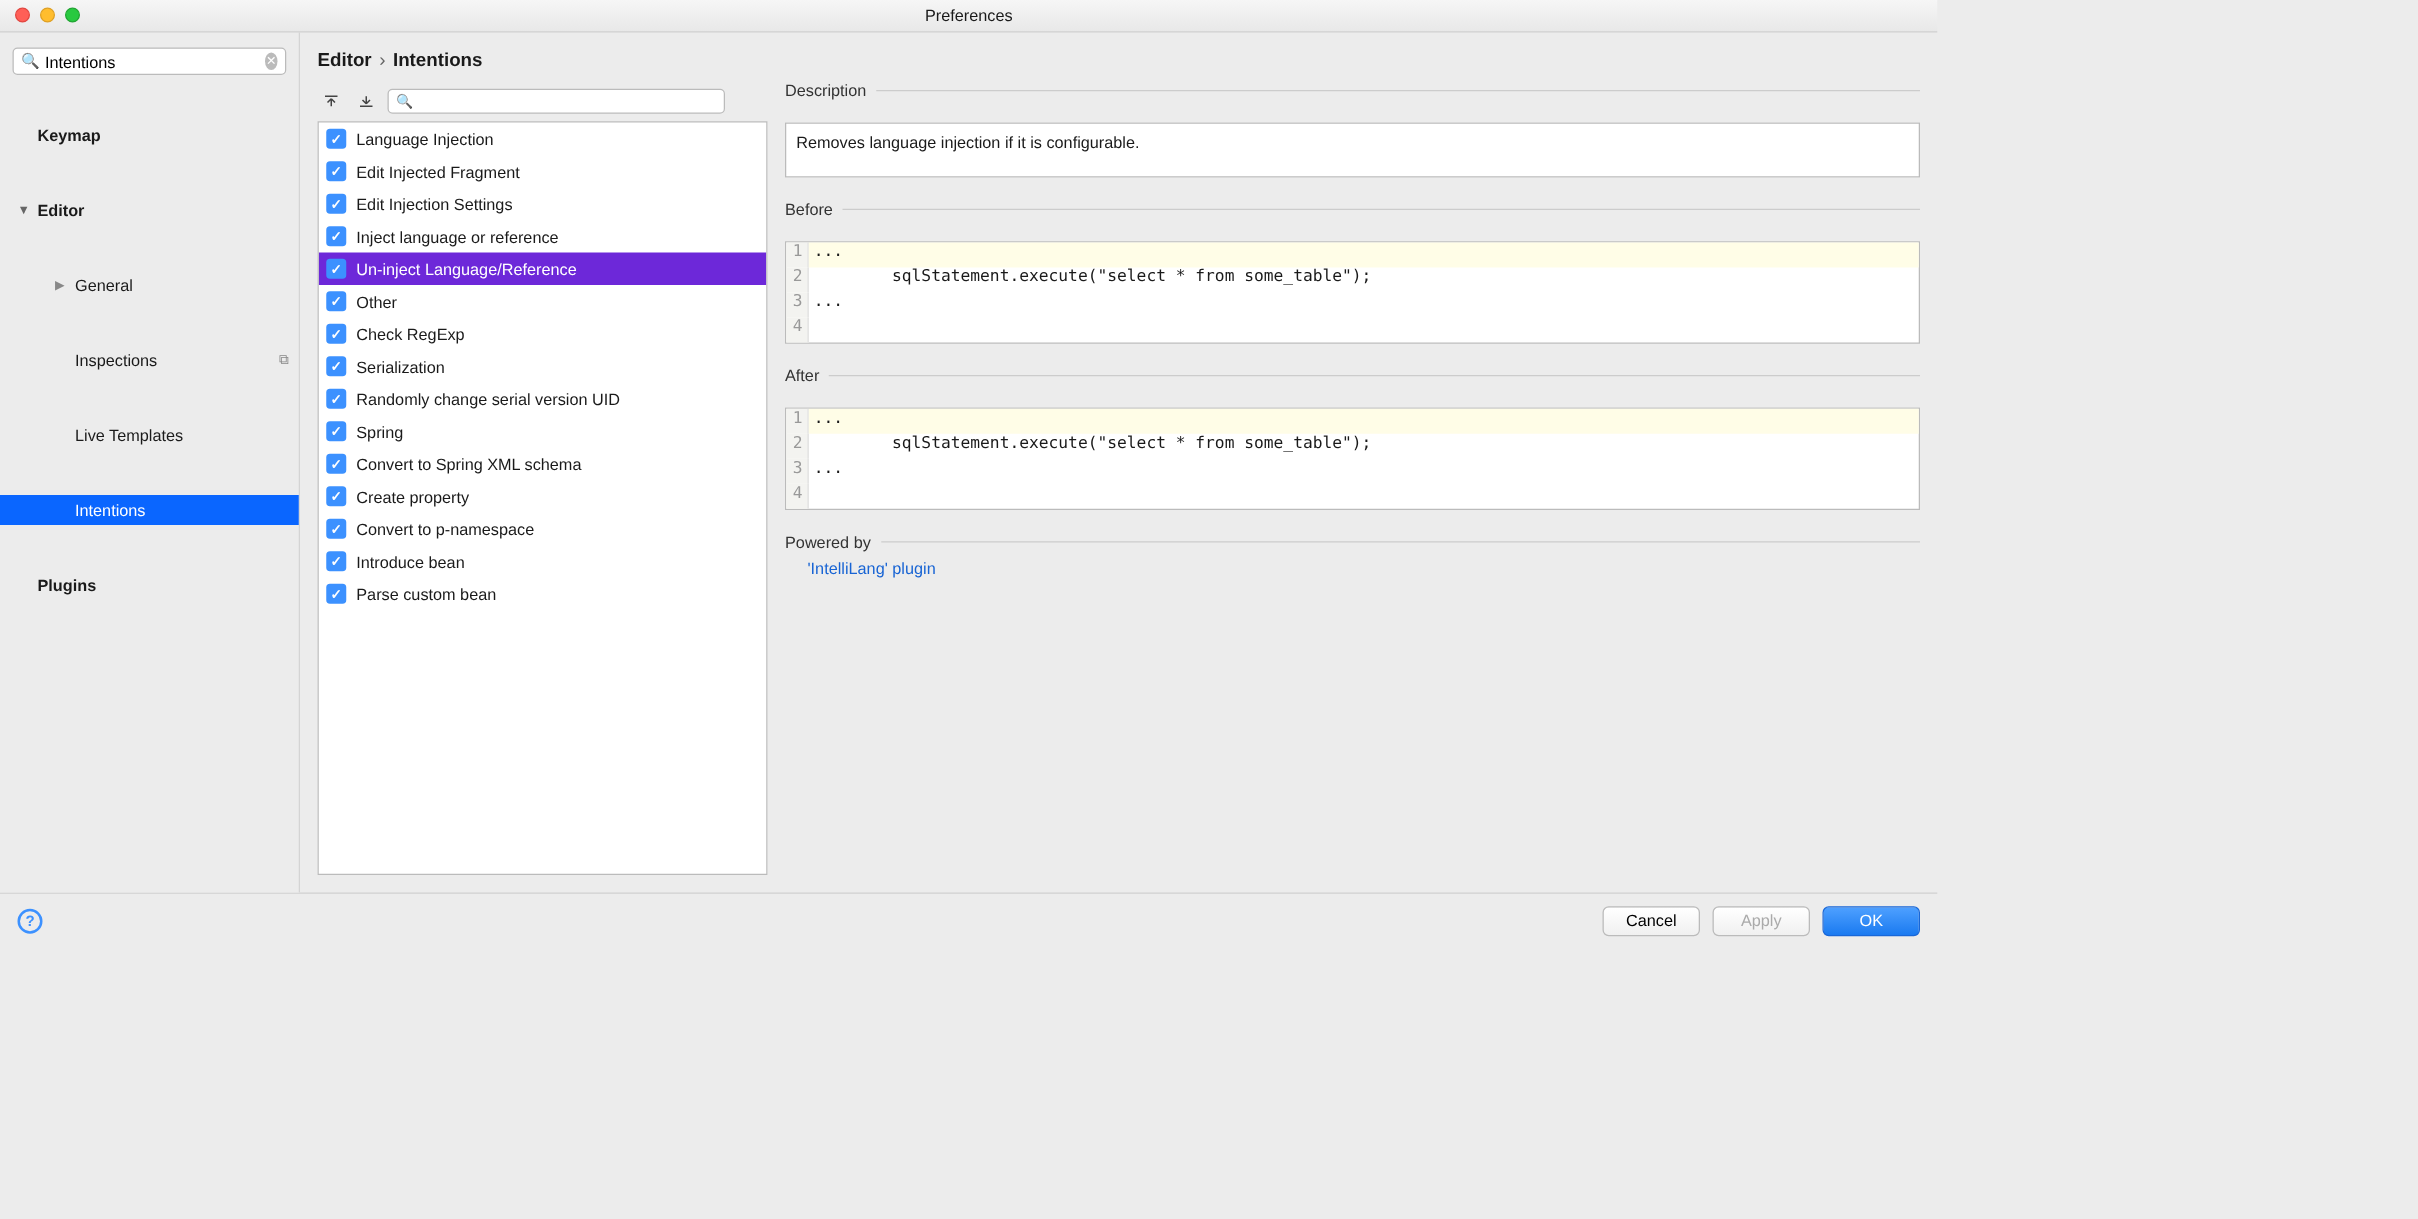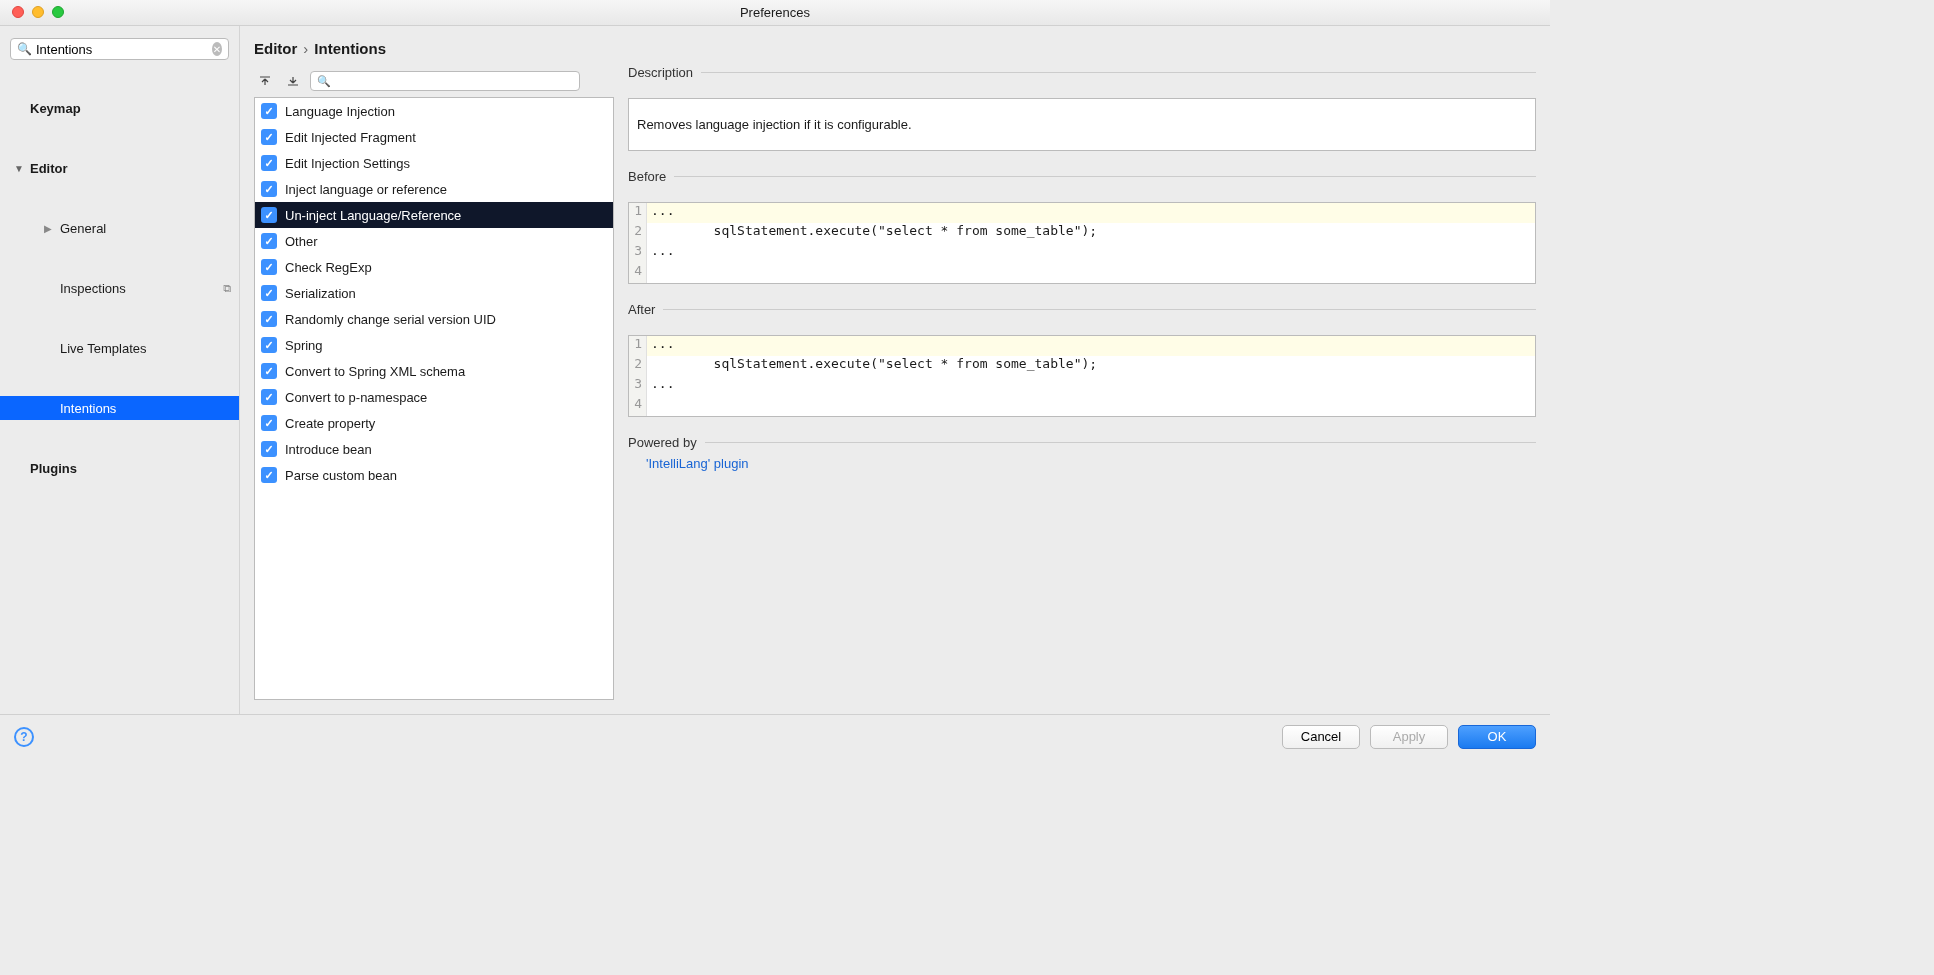--- a/index.html
+++ b/index.html
@@ -32,27 +32,27 @@
 .toolbar { display:flex; align-items:center; gap:6px; padding:6px 0; }
 .toolbtn { width:22px; height:20px; display:flex; align-items:center; justify-content:center; cursor:pointer; color:#555; }
 .toolbtn svg { display:block; }
 .minisearch { flex:1; max-width:270px; background:#fff; border:1px solid #bbb; border-radius:4px; height:20px; display:flex; align-items:center; padding:0 6px; }
 .minisearch .magnifier { font-size:11px; color:#888; margin-right:3px;}
 .minisearch input { border:none; outline:none; flex:1; font-size:12px; background:transparent;}
 .listbox { background:#fff; border:1px solid #bbb; flex:1; overflow:auto; }
 .row { display:flex; align-items:center; height:26px; padding-left:6px; font-size:13px; }
 .row.cat { font-weight:normal; }
 .row.child { font-weight:normal; }
-.row.selected { background:#0f172a; color:#fff; }
+.row.selected { background:#6d28d9; color:#fff; }
 .cb { width:16px; height:16px; border-radius:3px; background:#3c91ff; margin-right:8px; display:flex; align-items:center; justify-content:center; flex-shrink:0; }
 .cb::after { content:"✓"; color:#fff; font-size:11px; font-weight:bold; }
 .rightpane { flex:1; display:flex; flex-direction:column; gap:18px; min-width:0; }
 .section-label { font-size:13px; color:#333; display:flex; align-items:center; }
 .section-label .line { flex:1; height:1px; background:#ccc; margin-left:8px; }
-.descbox { background:#fff; border:1px solid #bbb; padding:18px 8px; min-height:44px; font-size:13px; }
+.descbox { background:#fff; border:1px solid #bbb; padding:7px 8px; min-height:44px; font-size:13px; }
 .codebox { background:#fff; border:1px solid #bbb; font-family:Menlo,Consolas,monospace; font-size:13px; }
 .codeline { display:flex; height:20px; }
 .gutter { width:18px; text-align:right; padding-right:4px; color:#999; background:#f3f3f0; border-right:1px solid #e0e0e0; }
 .codetext { padding-left:4px; white-space:pre; }
 .codeline.hl .codetext { background:#fffde7; flex:1;}
 .powered { font-size:13px; }
 .powered .link { color:#1864d4; margin-left:18px; display:block; margin-top:6px;}
 .footer { height:44px; border-top:1px solid #d0d0d0; background:#ececec; display:flex; align-items:center; padding:0 14px; gap:10px; }
 .helpbtn { width:20px; height:20px; border-radius:50%; border:2px solid #3c91ff; color:#3c91ff; display:flex; align-items:center; justify-content:center; font-size:12px; font-weight:bold; cursor:pointer;}
 .spacer { flex:1; }
@@ -172,25 +172,25 @@
           <div class="row cat">
               <span class="cb"></span>
               <span>Spring</span>
             </div>
           <div class="row child">
               <span class="cb"></span>
               <span>Convert to Spring XML schema</span>
             </div>
           <div class="row child">
               <span class="cb"></span>
+              <span>Create property</span>
+            </div>
+          <div class="row child">
+              <span class="cb"></span>
               <span>Convert to p-namespace</span>
-            </div>
-          <div class="row child">
-              <span class="cb"></span>
-              <span>Create property</span>
             </div>
           <div class="row child">
               <span class="cb"></span>
               <span>Introduce bean</span>
             </div>
           <div class="row child">
               <span class="cb"></span>
               <span>Parse custom bean</span>
             </div>
         </div>

